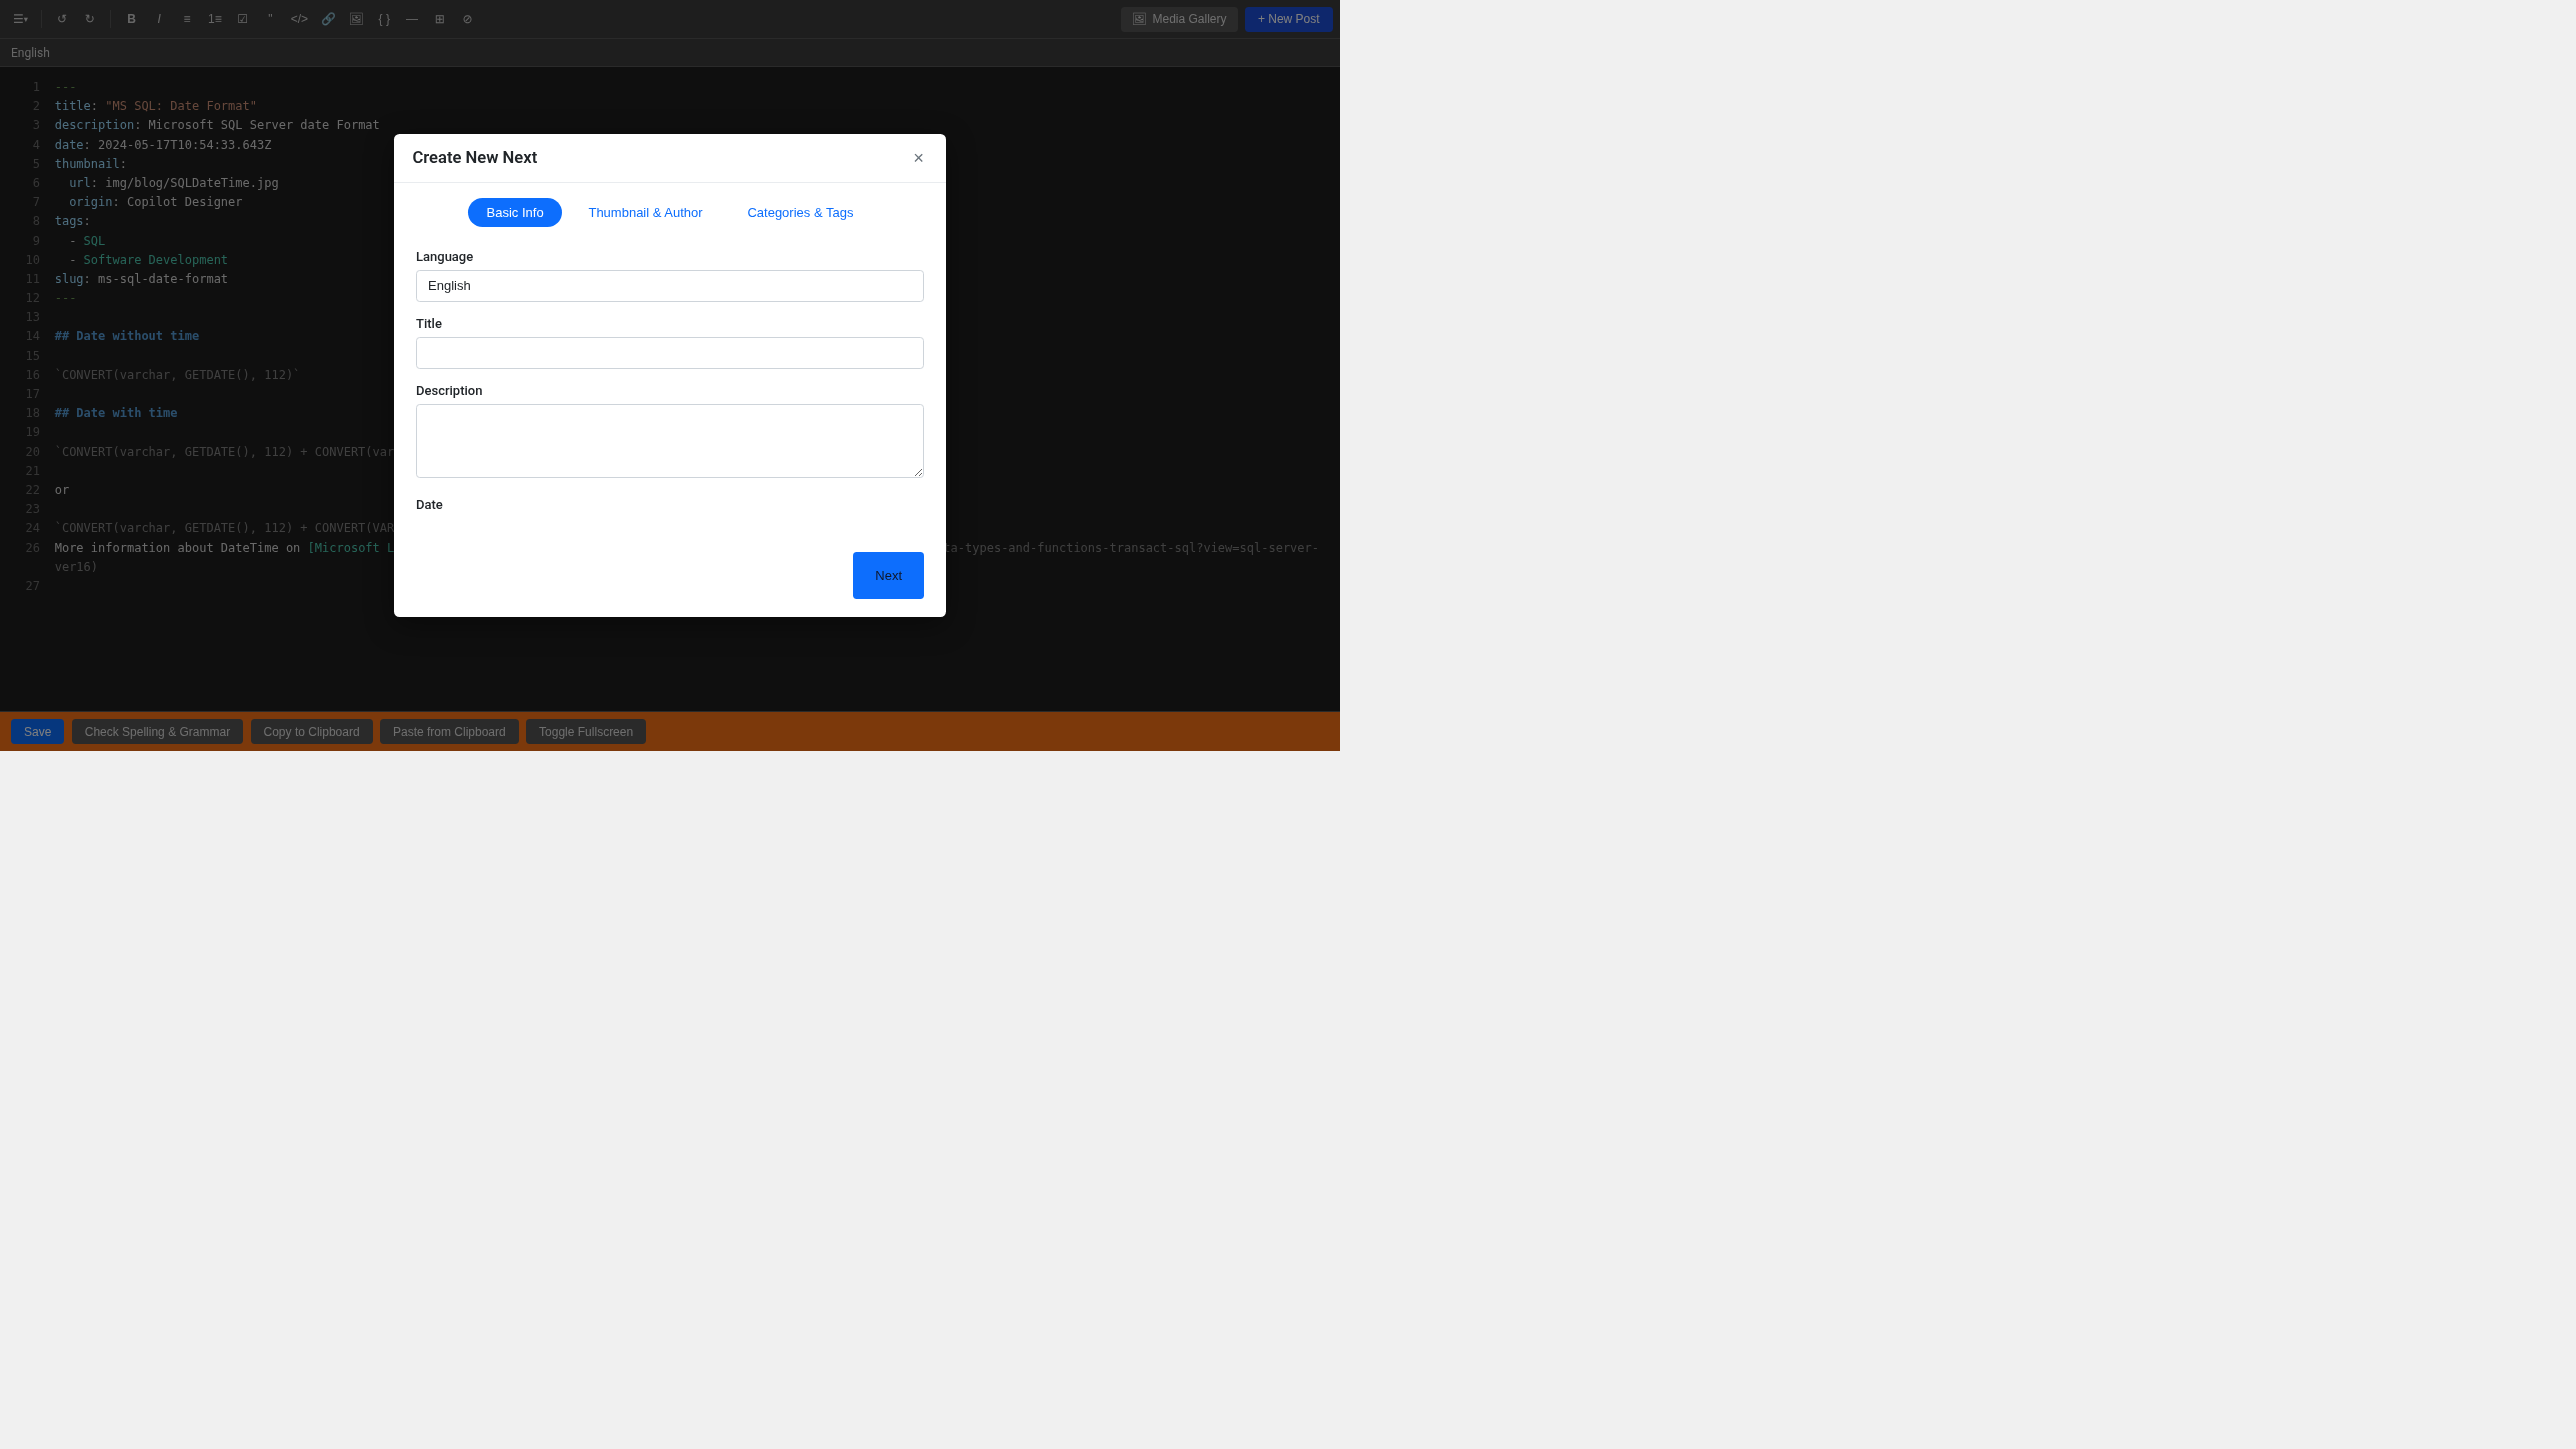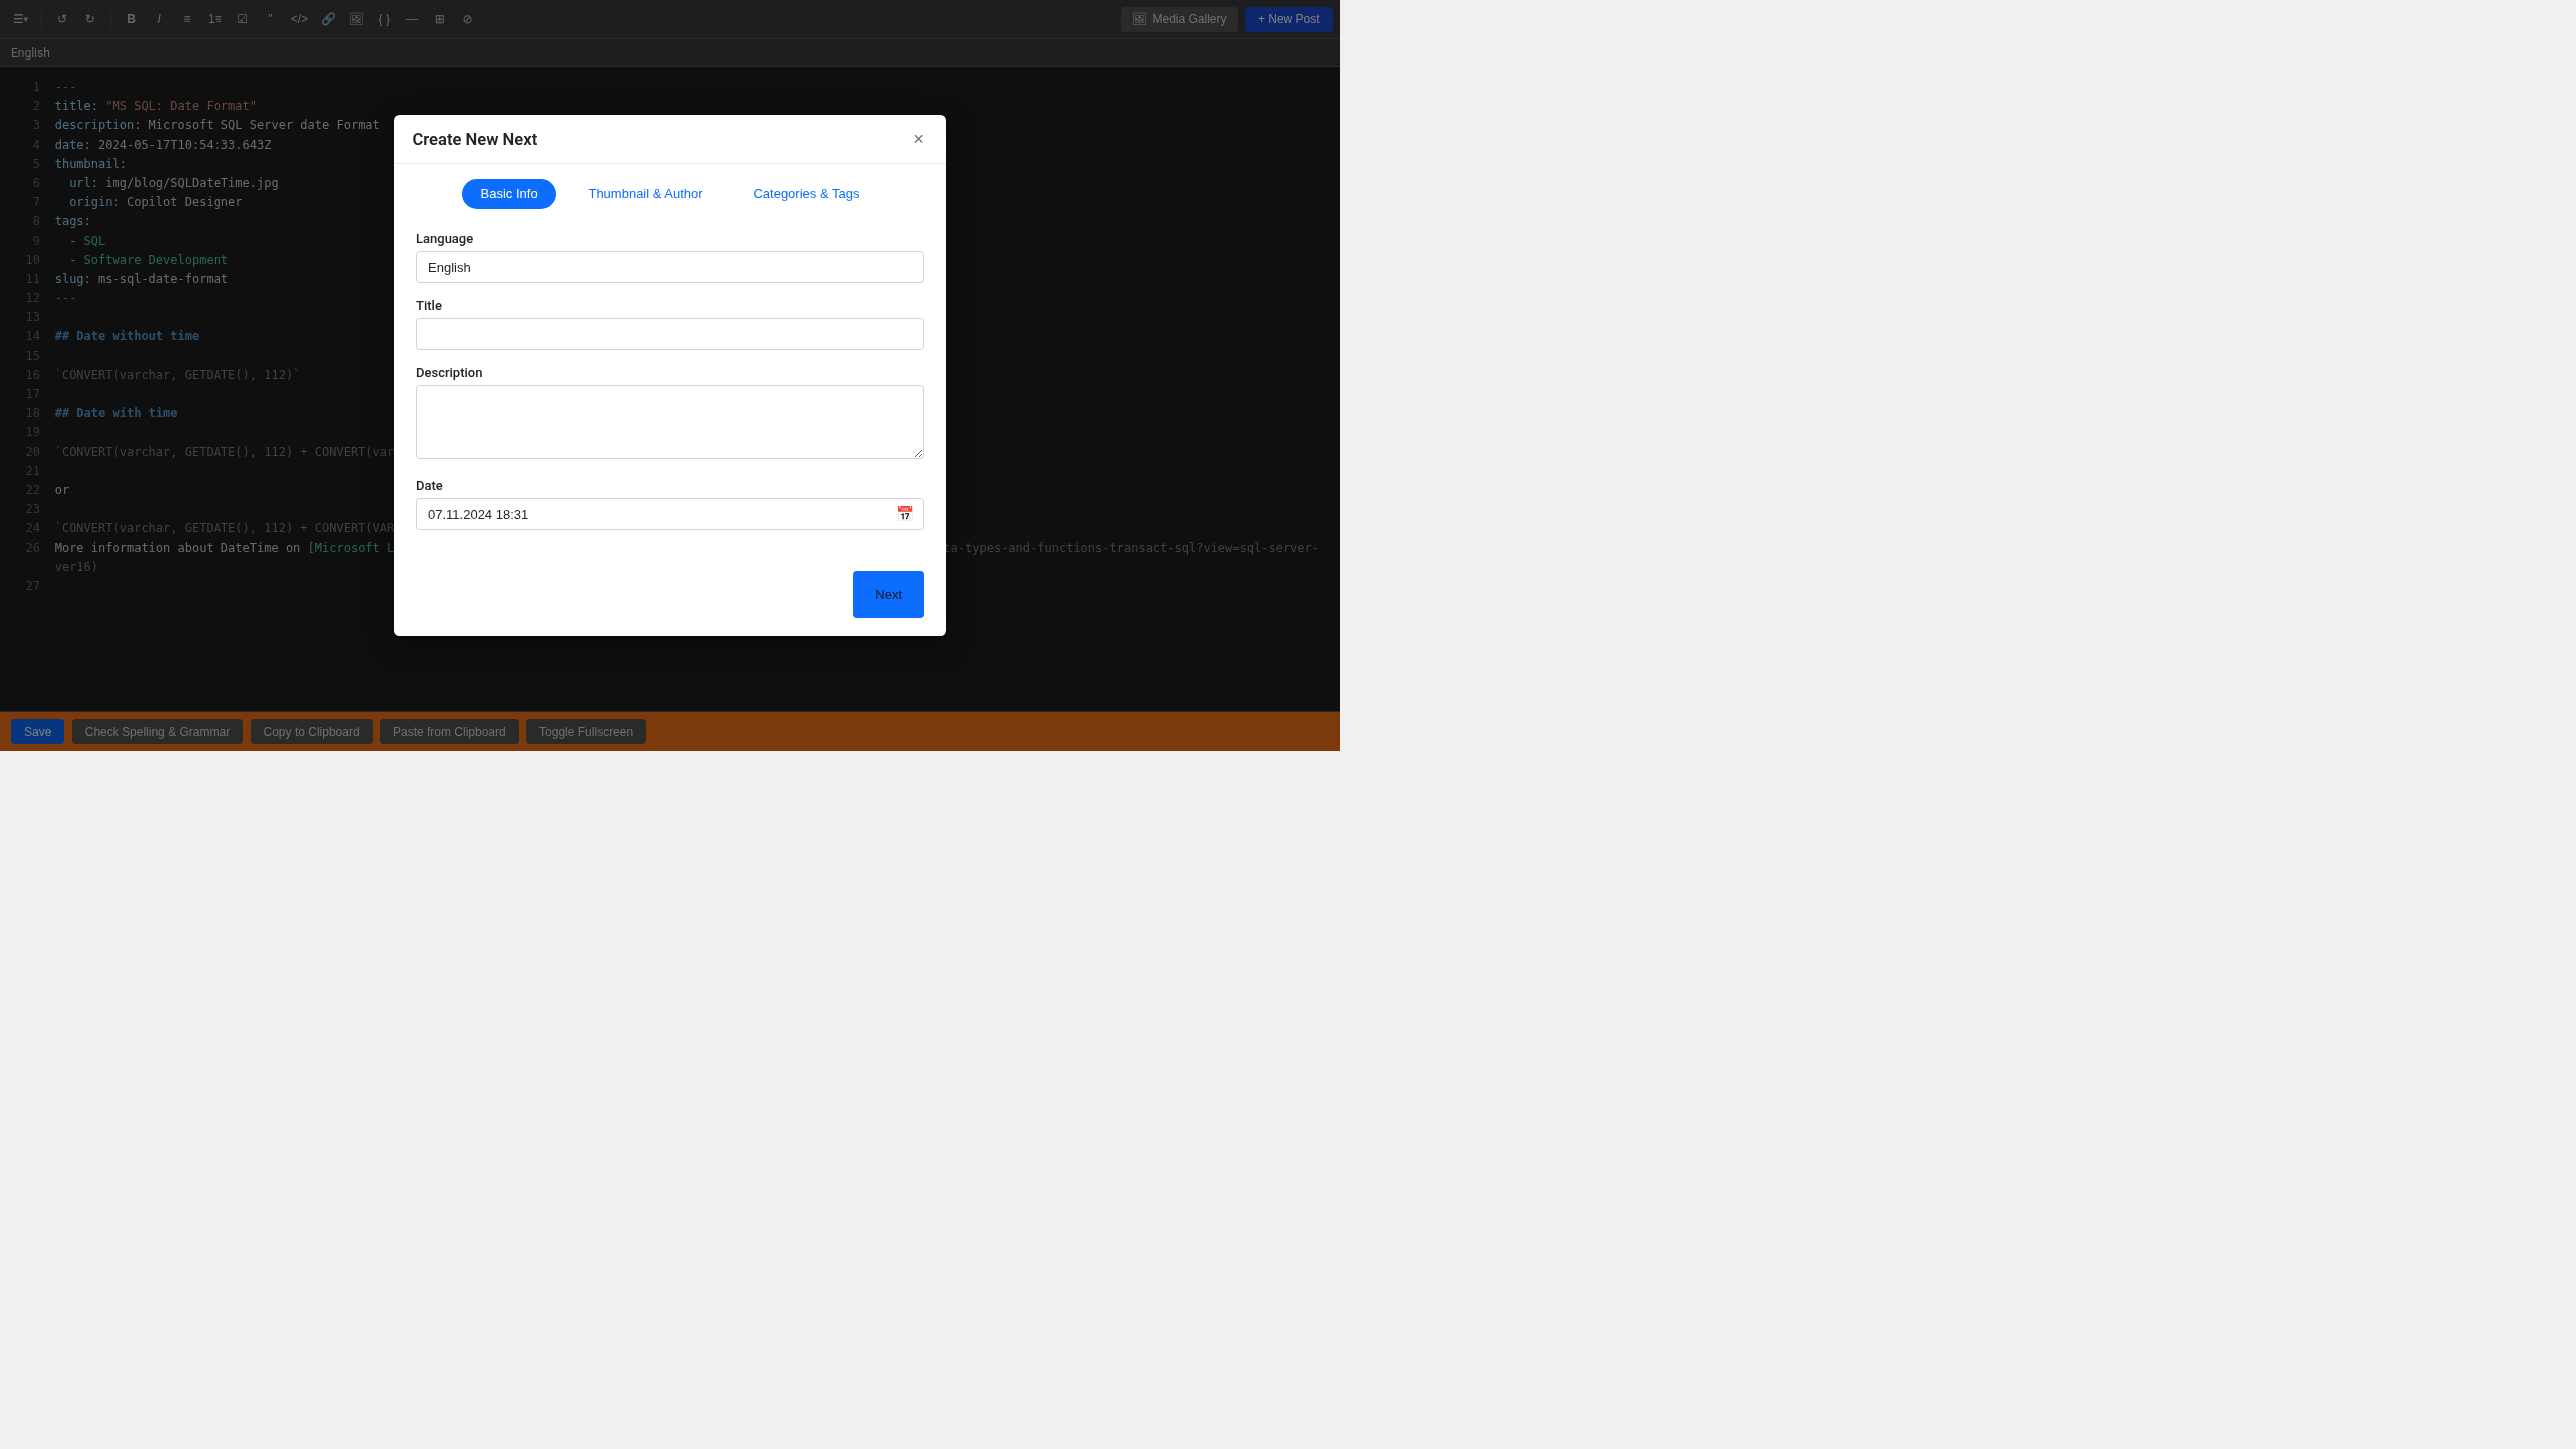--- a/index.html
+++ b/index.html
@@ -215,21 +215,21 @@
       padding: 0 3.7px;
       line-height: 1;
     }
 
     
     .modal-tabs {
       display: flex;
       align-items: center;
       justify-content: center;
       padding: 14.7px 0 0 0;
-      gap: 14px;
+      gap: 8px;
     }
 
     .modal-tab {
       padding: 7.4px 18.4px;
       font-size: 13px;
       cursor: pointer;
       border: none;
       background: transparent;
       color: #0d6efd;
       border-radius: 3.7px;
@@ -527,24 +527,20 @@
           <input class="form-control" type="text" value="" style="">
         </div>
 
         <div class="form-group">
           <label class="form-label">Description</label>
           <textarea class="form-control" style=""></textarea>
         </div>
 
         <div class="form-group">
           <label class="form-label">Date</label>
-          <div class="date-input-wrapper">
-            <input class="form-control" type="text" value="07.11.2024 18:31" style="">
-            <span class="date-icon">📅</span>
-          </div>
         </div>
 
       </div>
 
       <div class="modal-footer">
         <button class="btn-next">Next</button>
       </div>
 
     </div>
   </div>

